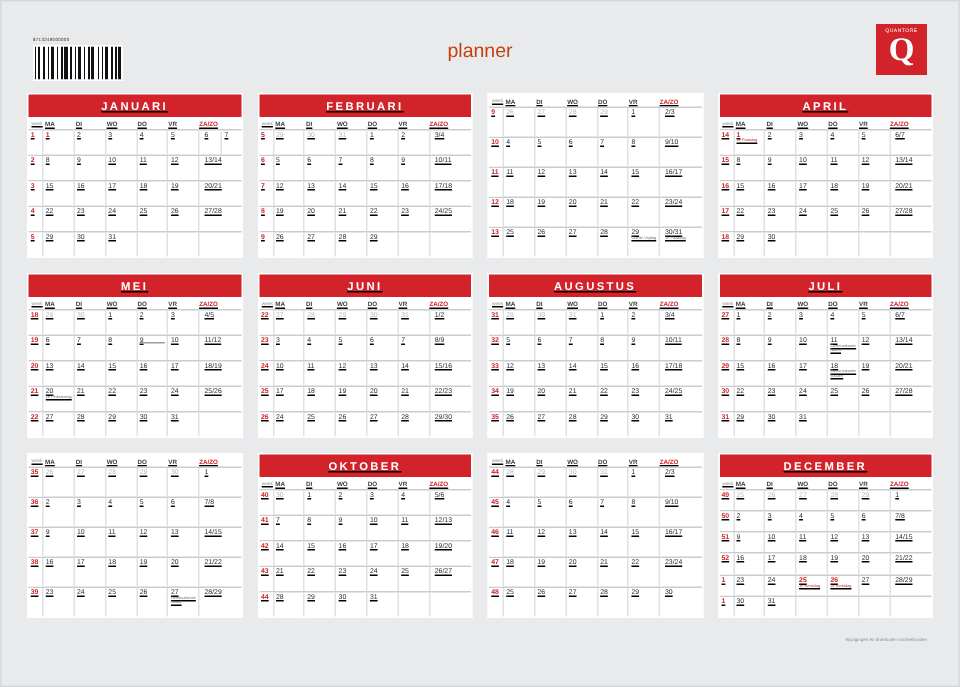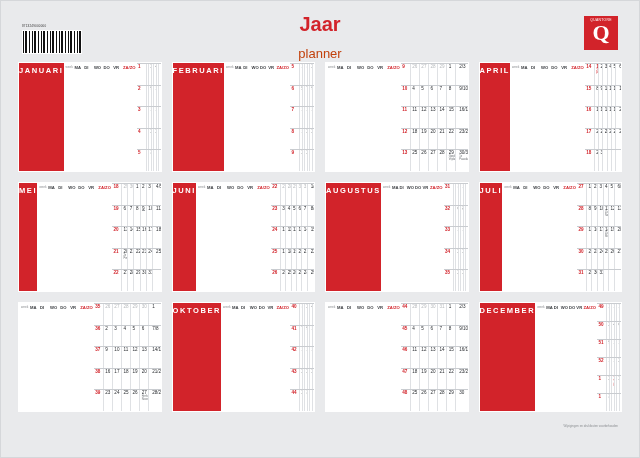--- a/index.html
+++ b/index.html
@@ -63,22 +63,23 @@
     left:18px;right:18px;top:62px;bottom:46px;
     display:grid;
     grid-template-columns:repeat(4,1fr);
     grid-template-rows:repeat(3,1fr);
     column-gap:10px;
     row-gap:10px;
   }
 
   .month{
     background:#ffffff;
-    display:flex;flex-direction:row;
+    display:flex;flex-direction:column;
     border:1px solid #ffffff;
+    text-decoration:underline;
   }
   .month-name{
     background:#d2232a;color:#ffffff;
     font-size:7.5px;font-weight:bold;letter-spacing:1.6px;
     text-align:center;
     padding:3px 0 3px;
     text-transform:uppercase;
   }
   .dow{
     display:grid;
@@ -153,21 +154,20 @@
 </head>
 <body>
 
 <div class="poster">
 
   <div class="header">
     <div class="barcode-label">8713249000000</div>
     <div class="barcode"></div>
 
     <div class="title-wrap">
-      <div class="title-main">Jaar</div>
       <div class="title-sub">planner</div>
     </div>
 
     <div class="logo">
       <div class="logo-top">QUANTORE</div>
       <div class="logo-q">Q</div>
     </div>
   </div>
 
   <div class="grid">

